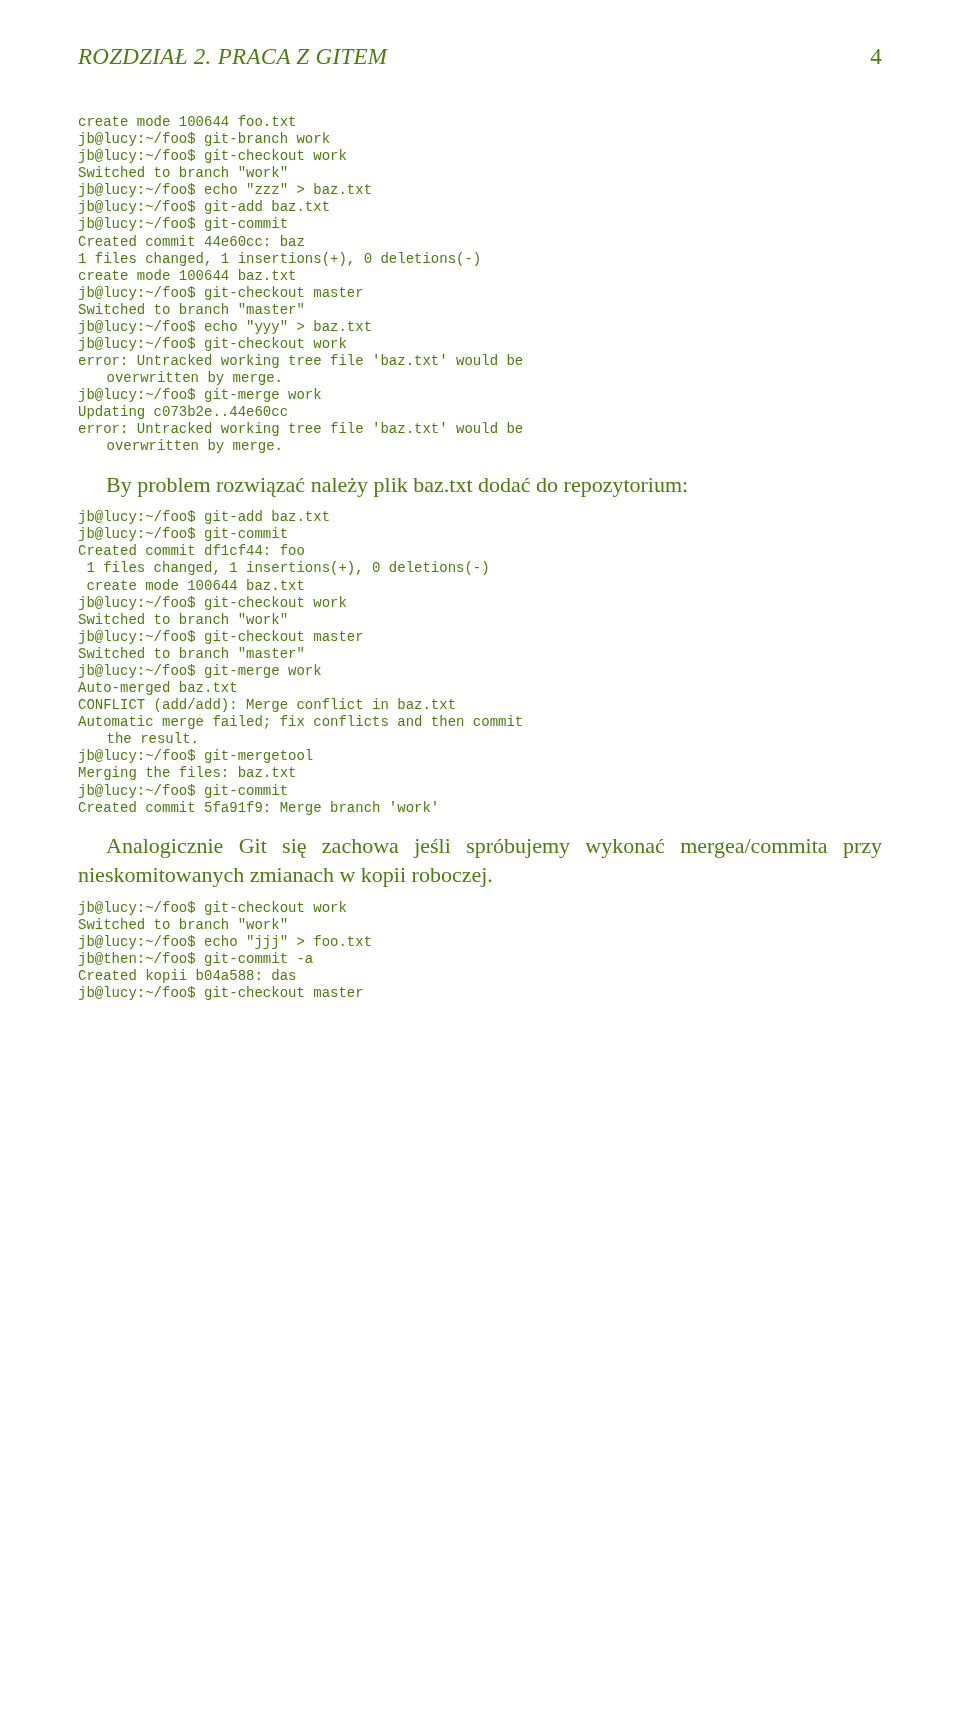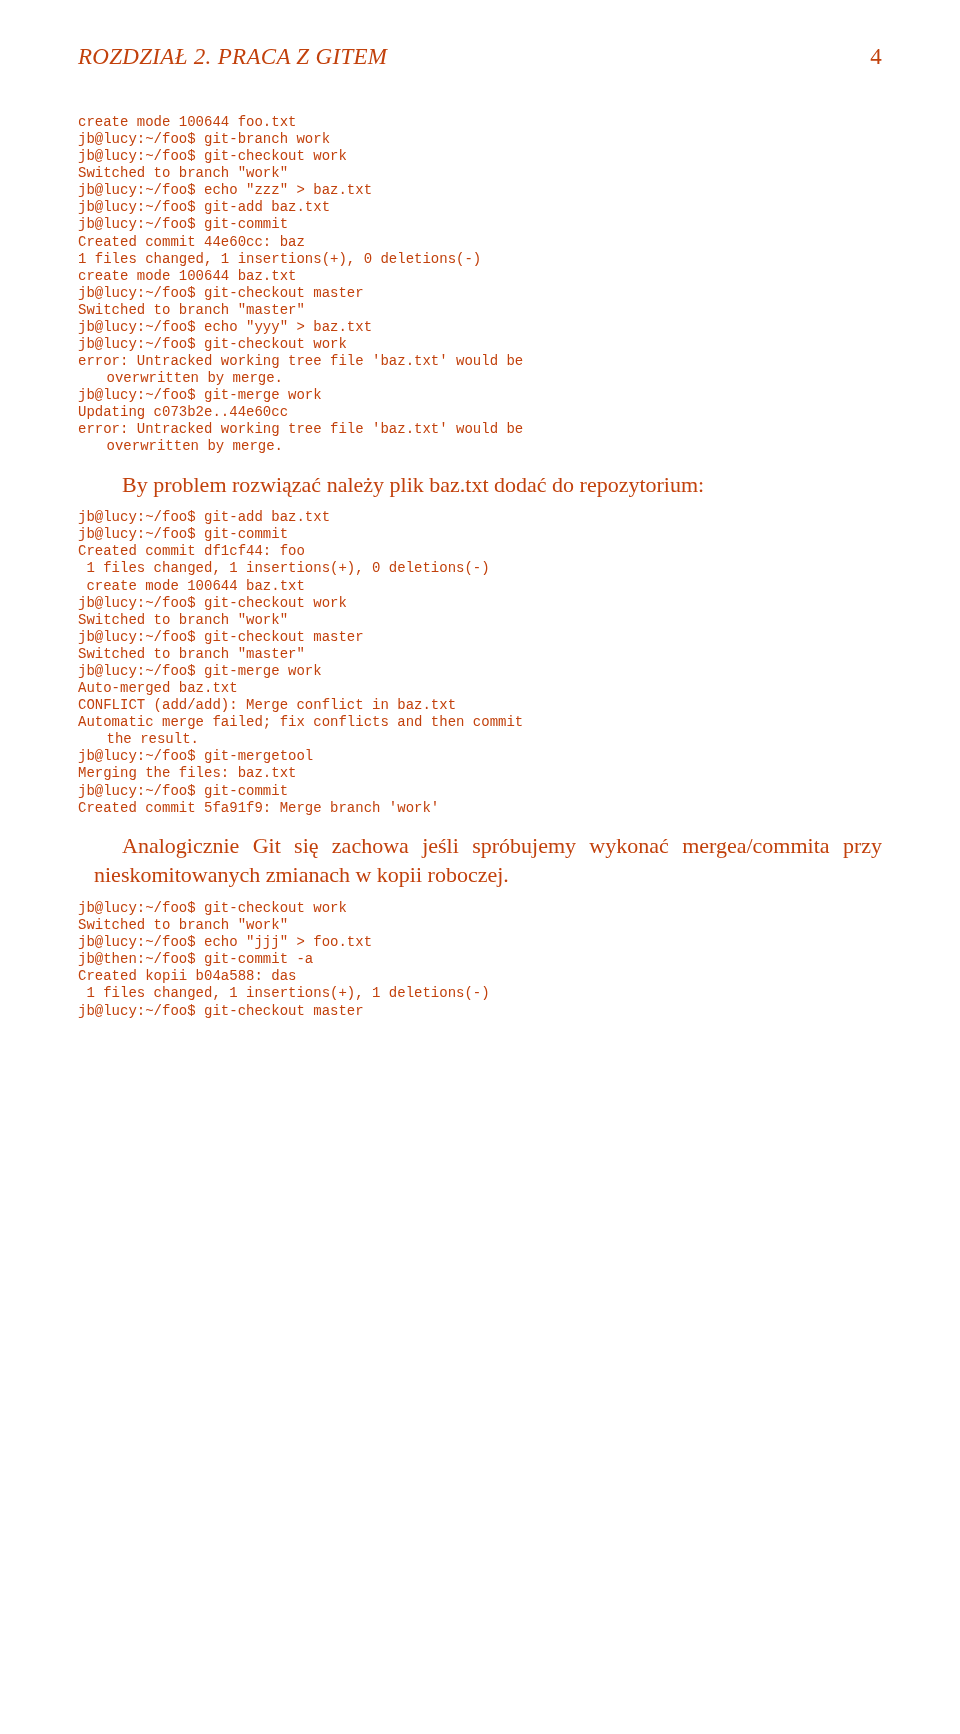--- a/index.html
+++ b/index.html
@@ -6,21 +6,21 @@
     margin: 0;
     padding: 0;
     background: #ffffff;
   }
   .page {
     width: 960px;
     min-height: 1734px;
     box-sizing: border-box;
     padding: 44px 78px 60px 78px;
     font-family: "Times New Roman", Times, serif;
-    color: #c2410c;
+    color: #4d7c0f;
   }
   .header {
     display: flex;
     justify-content: space-between;
     font-style: italic;
     font-size: 23px;
     letter-spacing: 0.3px;
     margin-bottom: 44px;
   }
   .header .left {
@@ -37,21 +37,21 @@
     white-space: pre;
   }
   .mono .indent {
     padding-left: 3.4ch;
     display: block;
   }
   .body-text {
     font-family: "Bookman Old Style", "Times New Roman", serif;
     font-size: 22px;
     line-height: 1.35;
-    margin: 14px 0 10px 16px;
+    margin: 14px 0 10px 0;
     text-align: justify;
   }
   .body-text.indent-first {
     text-indent: 28px;
   }
 </style>
 </head>
 <body>
 
 <div class="page">
@@ -62,15 +62,15 @@
   </div>
 
   <div class="mono" id="block1"><div>create mode 100644 foo.txt</div><div>jb@lucy:~/foo$ git-branch work</div><div>jb@lucy:~/foo$ git-checkout work</div><div>Switched to branch "work"</div><div>jb@lucy:~/foo$ echo "zzz" &gt; baz.txt</div><div>jb@lucy:~/foo$ git-add baz.txt</div><div>jb@lucy:~/foo$ git-commit</div><div>Created commit 44e60cc: baz</div><div>1 files changed, 1 insertions(+), 0 deletions(-)</div><div>create mode 100644 baz.txt</div><div>jb@lucy:~/foo$ git-checkout master</div><div>Switched to branch "master"</div><div>jb@lucy:~/foo$ echo "yyy" &gt; baz.txt</div><div>jb@lucy:~/foo$ git-checkout work</div><div>error: Untracked working tree file 'baz.txt' would be</div><div class="indent">overwritten by merge.</div><div>jb@lucy:~/foo$ git-merge work</div><div>Updating c073b2e..44e60cc</div><div>error: Untracked working tree file 'baz.txt' would be</div><div class="indent">overwritten by merge.</div></div>
 
   <p class="body-text indent-first">By problem rozwiązać należy plik baz.txt dodać do repozytorium:</p>
 
   <div class="mono" id="block2"><div>jb@lucy:~/foo$ git-add baz.txt</div><div>jb@lucy:~/foo$ git-commit</div><div>Created commit df1cf44: foo</div><div> 1 files changed, 1 insertions(+), 0 deletions(-)</div><div> create mode 100644 baz.txt</div><div>jb@lucy:~/foo$ git-checkout work</div><div>Switched to branch "work"</div><div>jb@lucy:~/foo$ git-checkout master</div><div>Switched to branch "master"</div><div>jb@lucy:~/foo$ git-merge work</div><div>Auto-merged baz.txt</div><div>CONFLICT (add/add): Merge conflict in baz.txt</div><div>Automatic merge failed; fix conflicts and then commit</div><div class="indent">the result.</div><div>jb@lucy:~/foo$ git-mergetool</div><div>Merging the files: baz.txt</div><div>jb@lucy:~/foo$ git-commit</div><div>Created commit 5fa91f9: Merge branch 'work'</div></div>
 
   <p class="body-text indent-first">Analogicznie Git się zachowa jeśli spróbujemy wykonać mergea/commita przy nieskomitowanych zmianach w kopii roboczej.</p>
 
-  <div class="mono" id="block3"><div>jb@lucy:~/foo$ git-checkout work</div><div>Switched to branch "work"</div><div>jb@lucy:~/foo$ echo "jjj" &gt; foo.txt</div><div>jb@then:~/foo$ git-commit -a</div><div>Created kopii b04a588: das</div><div> 1 files changed, 1 insertions(+), 1 deletions(-)</div><div>jb@lucy:~/foo$ git-checkout master</div></div>
+  <div class="mono" id="block3"><div>jb@lucy:~/foo$ git-checkout work</div><div>Switched to branch "work"</div><div>jb@lucy:~/foo$ echo "jjj" &gt; foo.txt</div><div>jb@then:~/foo$ git-commit -a</div><div>Created kopii b04a588: das</div><div>jb@lucy:~/foo$ git-checkout master</div></div>
 
 </div>
 
 </body></html>

